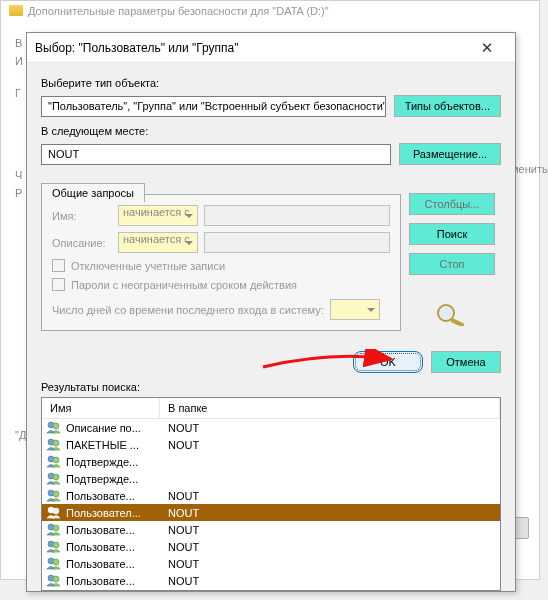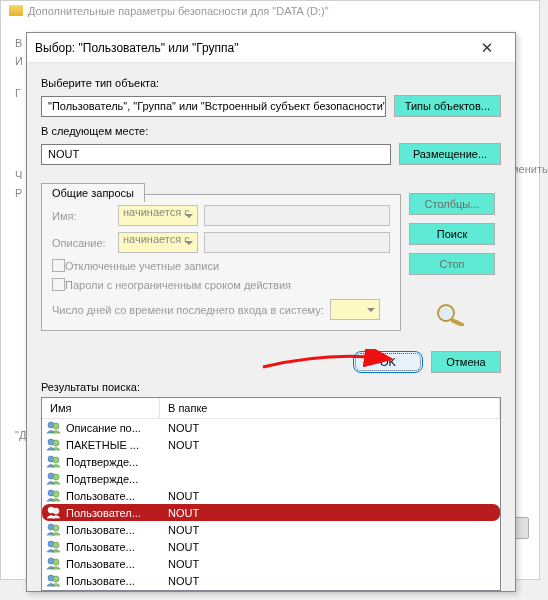--- a/index.html
+++ b/index.html
@@ -28,21 +28,21 @@
   .tabset { margin-top: 6px; }
   .tab-header { display: flex; }
   .tab { padding: 3px 10px; border: 1px solid #aaa; border-bottom: none; background: #f0f0f0; position: relative; top: 8px; z-index: 2; background:#f6f6f6; }
   .tab-body { border: 1px solid #aaa; padding: 10px 10px 10px 10px; background: #f6f6f6; position: relative; }
   .form-grid { display: grid; grid-template-columns: 60px 80px 1fr; gap: 6px 6px; align-items: center; }
   .form-grid .dim { color: #999; }
   .combo { height: 21px; border: 1px solid #c0c0c0; background: #fef9c3; color: #888; padding: 0 16px 0 4px; position: relative; overflow: hidden; white-space: nowrap; }
   .combo::after { content: ""; position: absolute; right: 4px; top: 8px; border: 4px solid transparent; border-top-color: #888; }
   .text-field { height: 21px; border: 1px solid #c0c0c0; background: #fff; }
   .text-field.disabled { background: #f0f0f0; }
-  .check-row { display: flex; align-items: center; margin-top: 6px; color: #999; }
+  .check-row { display: flex; align-items: center; gap: 6px; margin-top: 6px; color: #999; }
   .fake-check { width: 13px; height: 13px; border: 1px solid #b0b0b0; background: #f5f5f5; }
   .bottom-row { display: flex; align-items: center; gap: 6px; margin-top: 8px; color: #999; }
   .combo.wide { width: 50px; }
   .side-buttons { position: absolute; right: -95px; top: -2px; display: flex; flex-direction: column; gap: 8px; width: 86px; }
   .side-buttons .btn { min-width: 0; width: 86px; }
   .magnifier-zone { position: absolute; right: -95px; bottom: 4px; width: 86px; display: flex; justify-content: center; }
   .magnifier { width: 40px; height: 24px; }
 
   .results-area { padding: 4px 14px 0 14px; display: flex; flex-direction: column; flex: 1; min-height: 0; }
   .action-row { display: flex; justify-content: flex-end; gap: 8px; padding: 6px 0 8px 0; position: relative; }
@@ -50,21 +50,21 @@
   .ok-btn-frame { outline: 1px dotted #555; outline-offset: -3px; border-radius: 8px; }
   .arrow { position: absolute; left: 220px; top: 4px; pointer-events: none; }
   .results-label { margin-bottom: 4px; }
   .grid { flex: 1; border: 1px solid #828790; background: #fff; display: flex; flex-direction: column; min-height: 0; }
   .grid-header { display: flex; background: #fff; border-bottom: 1px solid #e5e5e5; }
   .grid-header .col { padding: 4px 8px; border-right: 1px solid #e5e5e5; }
   .grid-body { overflow-y: scroll; flex: 1; }
   .grid-row { display: flex; align-items: center; height: 17px; padding-left: 4px; gap: 4px; overflow: hidden; white-space: nowrap; }
   .grid-row .cell-name { width: 98px; overflow: hidden; text-overflow: ellipsis; }
   .grid-row .cell-folder { flex: 1; }
-  .grid-row.selected { background: #b91c1c; color: #fff; border-radius: 7px; }
+  .grid-row.selected { background: #a16207; color: #fff; }
   .row-icon { width: 16px; height: 14px; flex-shrink: 0; }
   .col-name { width: 118px; }
   .col-folder { flex: 1; }
   ::-webkit-scrollbar { width: 16px; }
   ::-webkit-scrollbar-track { background: #f0f0f0; }
   ::-webkit-scrollbar-thumb { background: #cdcdcd; }
 </style>
 </head>
 <body>
 

